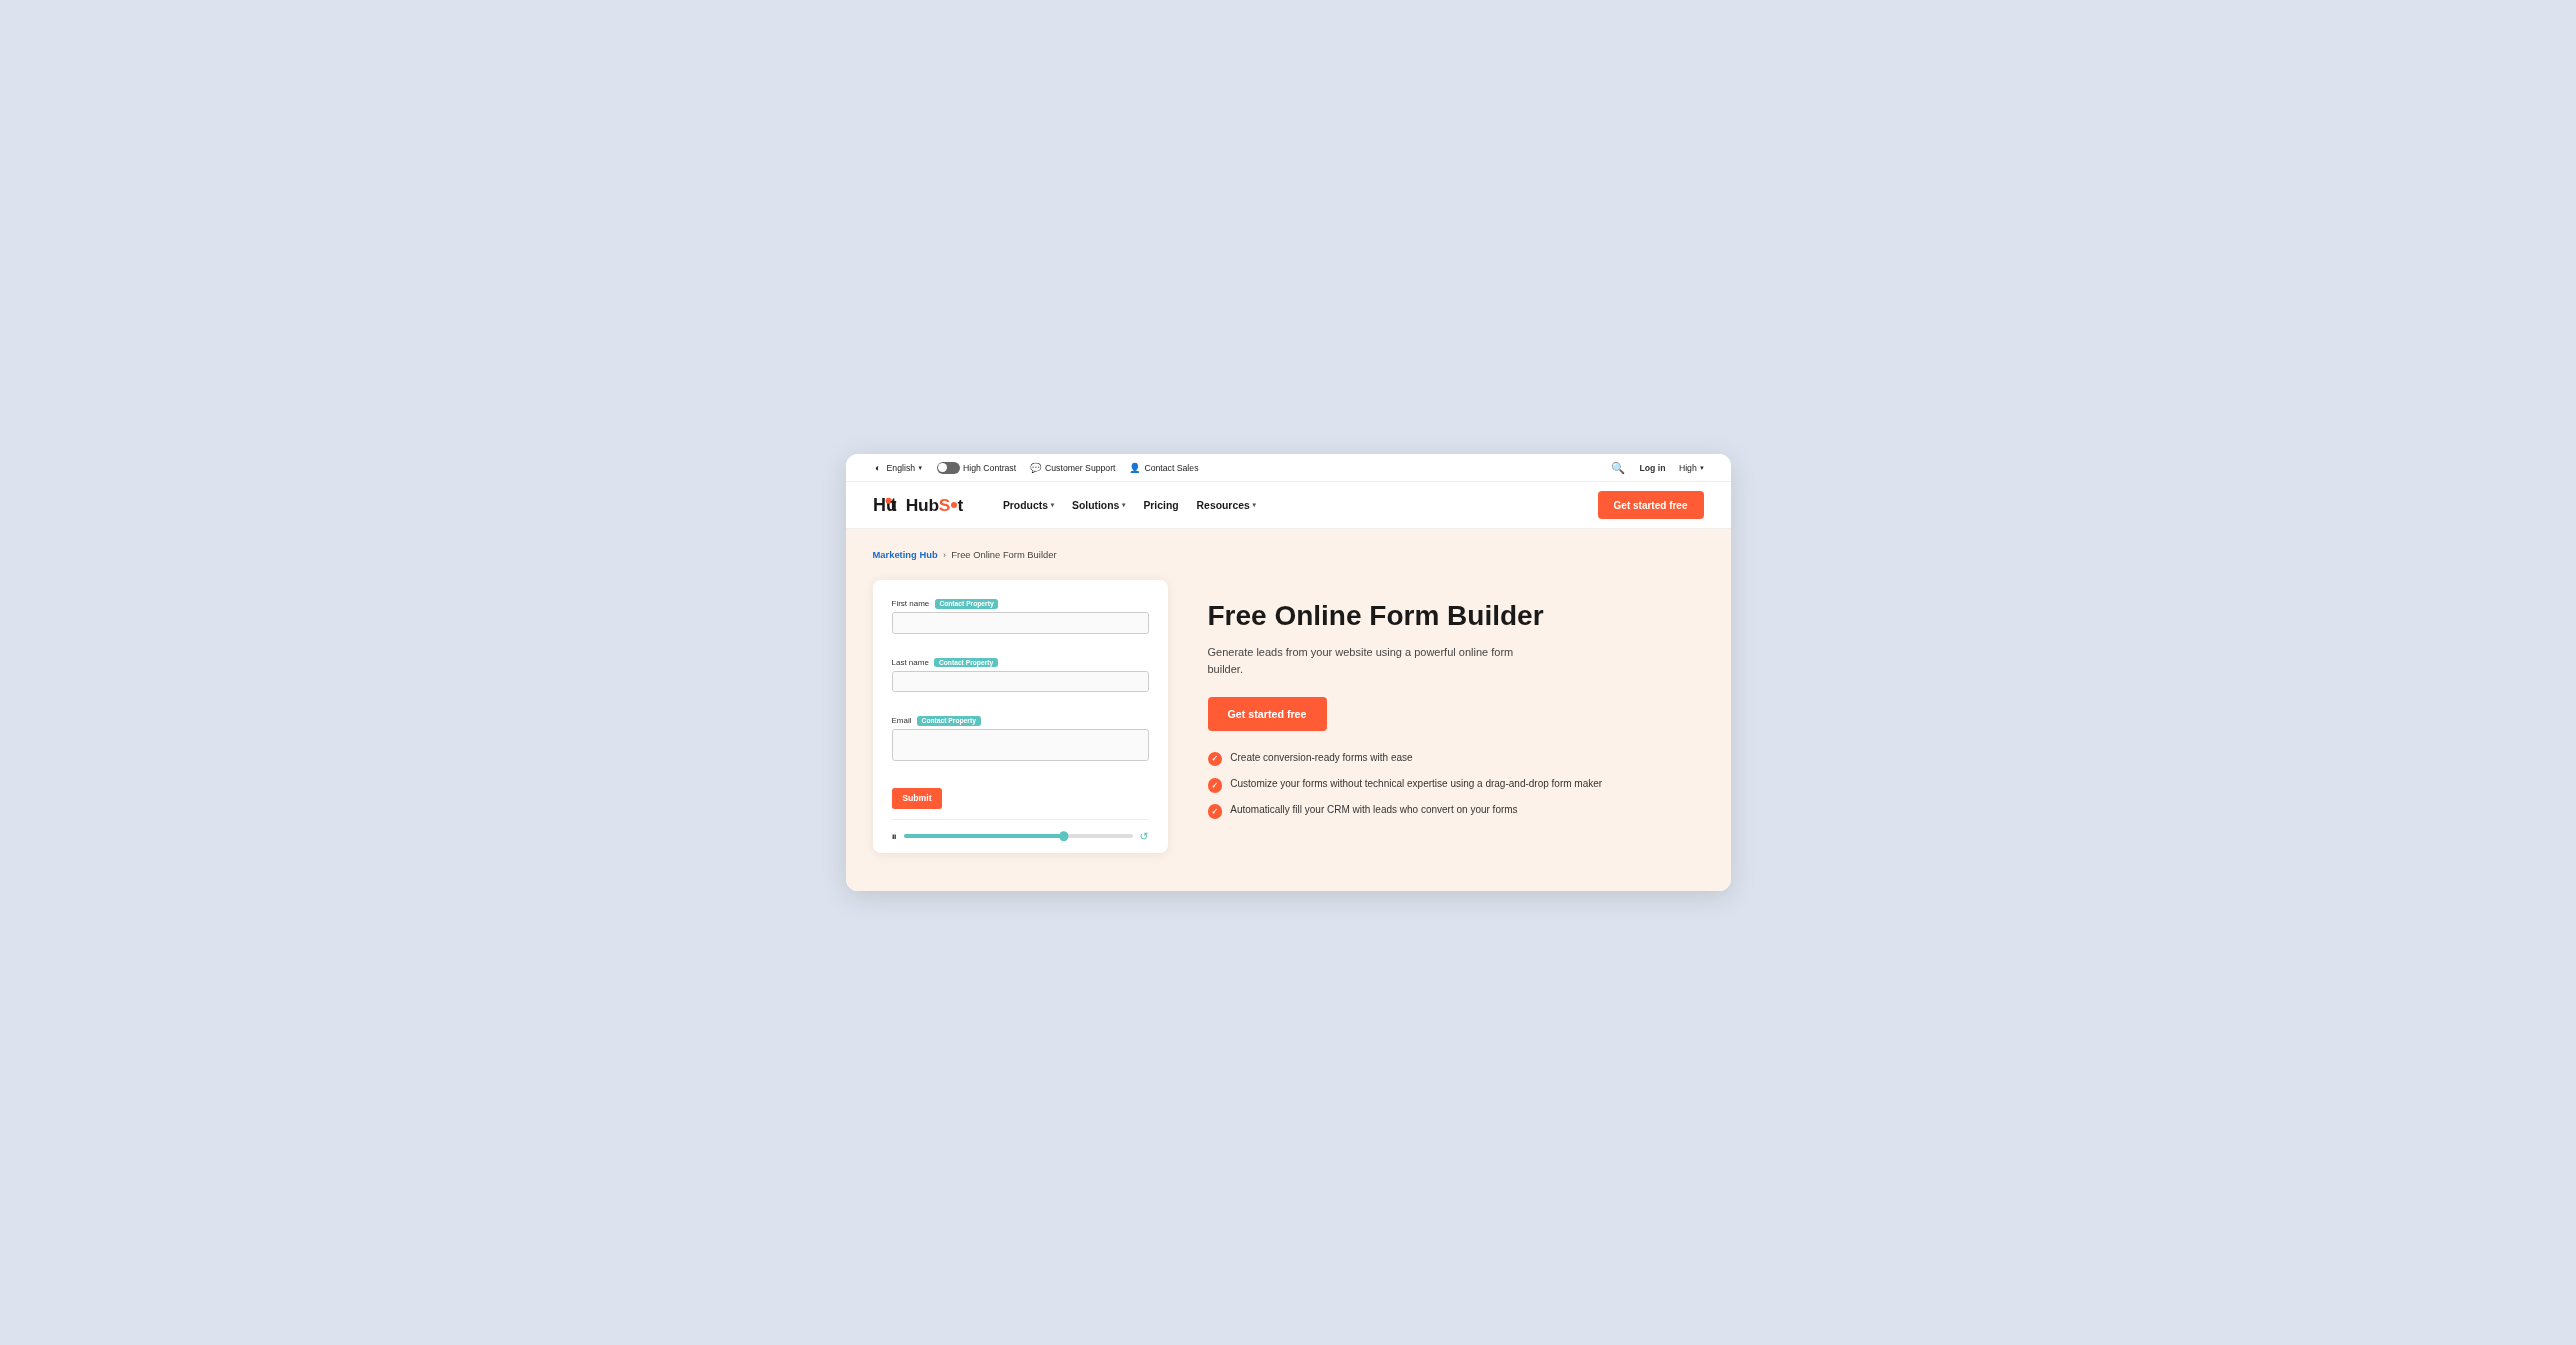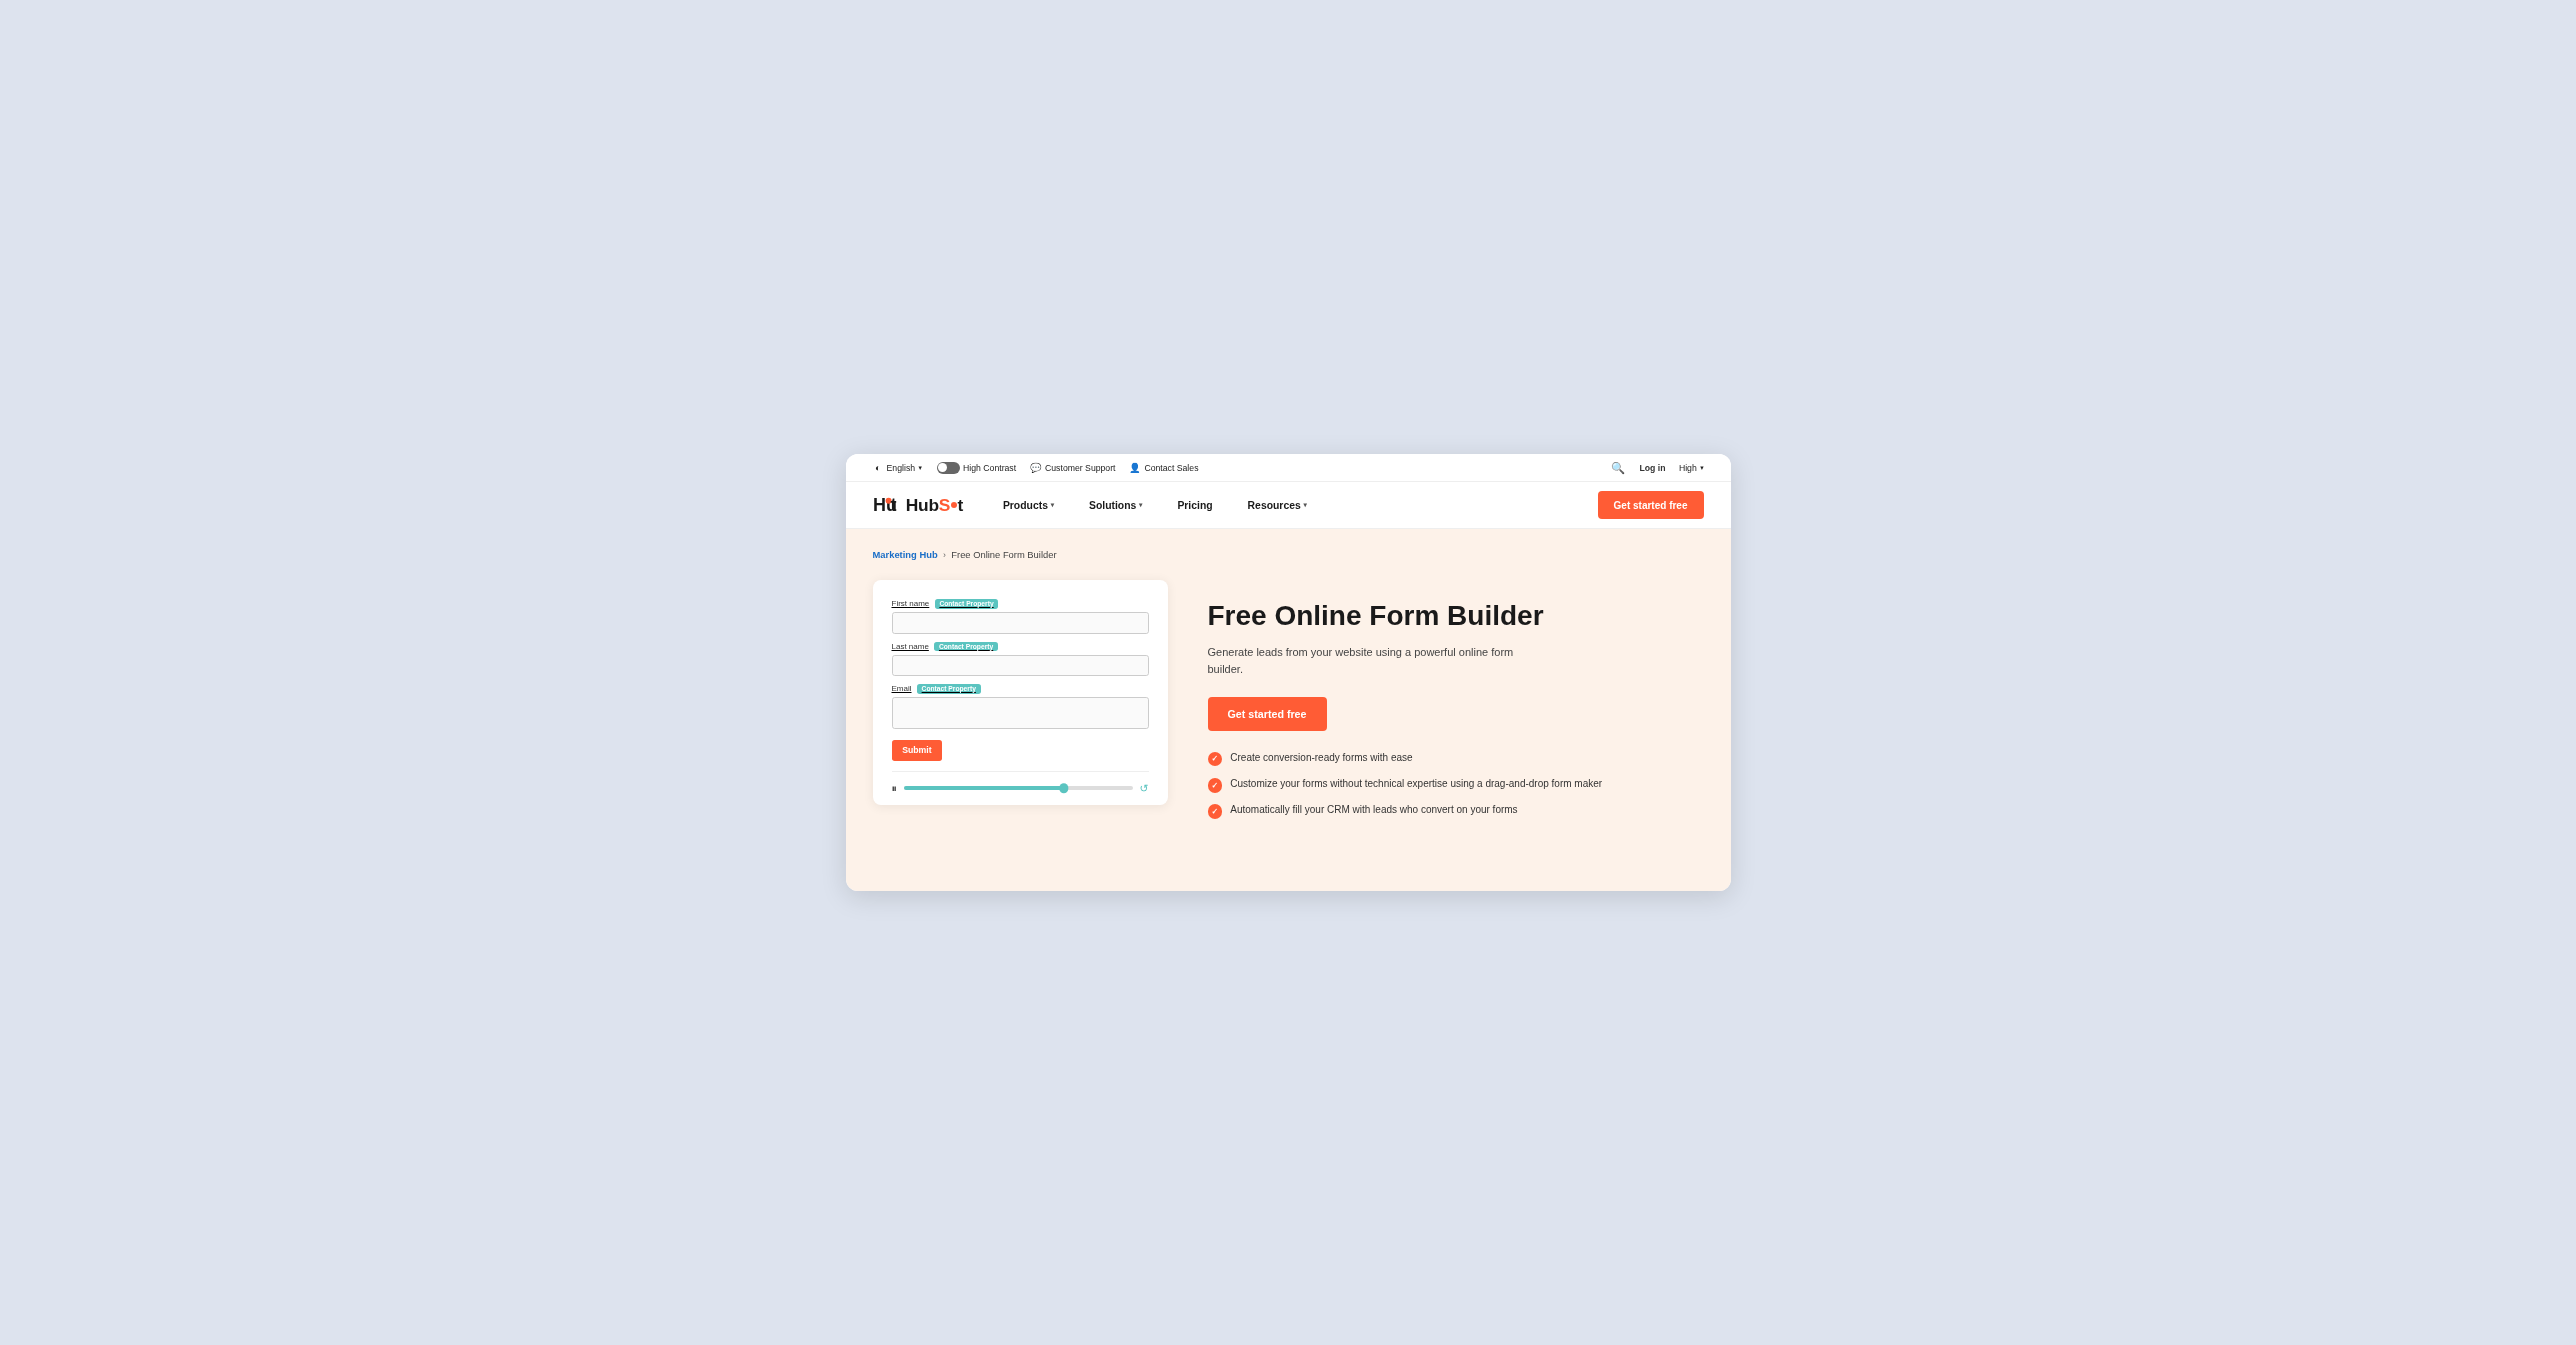--- a/index.html
+++ b/index.html
@@ -104,21 +104,21 @@
     }
     .logo-svg {
       width: 24px;
       height: 24px;
       margin-right: 1.3px;
     }
 
     .nav-menu {
       display: flex;
       align-items: center;
-      gap: 19px;
+      gap: 2px;
       justify-content: flex-end;
     }
     .nav-item {
       display: flex;
       align-items: center;
       gap: 2.7px;
       padding: 5.4px 8px;
       font-size: 10.4px;
       font-weight: 600;
       color: #1a1a1a;
@@ -185,22 +185,21 @@
       background: #fff;
       border-radius: 8px;
       padding: 19px 19px 0 19px;
       width: 295px;
       min-width: 268px;
       box-shadow: 0 1.3px 10.7px rgba(0,0,0,0.07);
       flex-shrink: 0;
       overflow: hidden;
     }
     .form-field-group {
-      margin-bottom: 8px;
-      text-decoration: underline;
+      margin-bottom: 24px;
     }
     .form-field-label-row {
       display: flex;
       align-items: center;
       gap: 5.4px;
       margin-bottom: 3.4px;
     }
     .form-field-label {
       font-size: 8px;
       color: #333;

